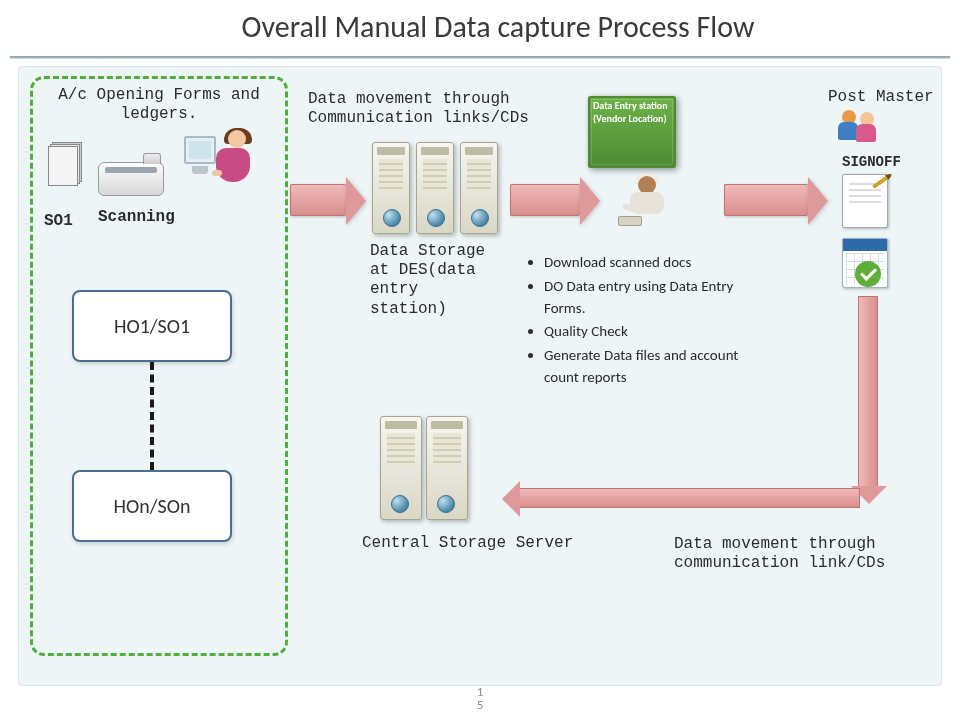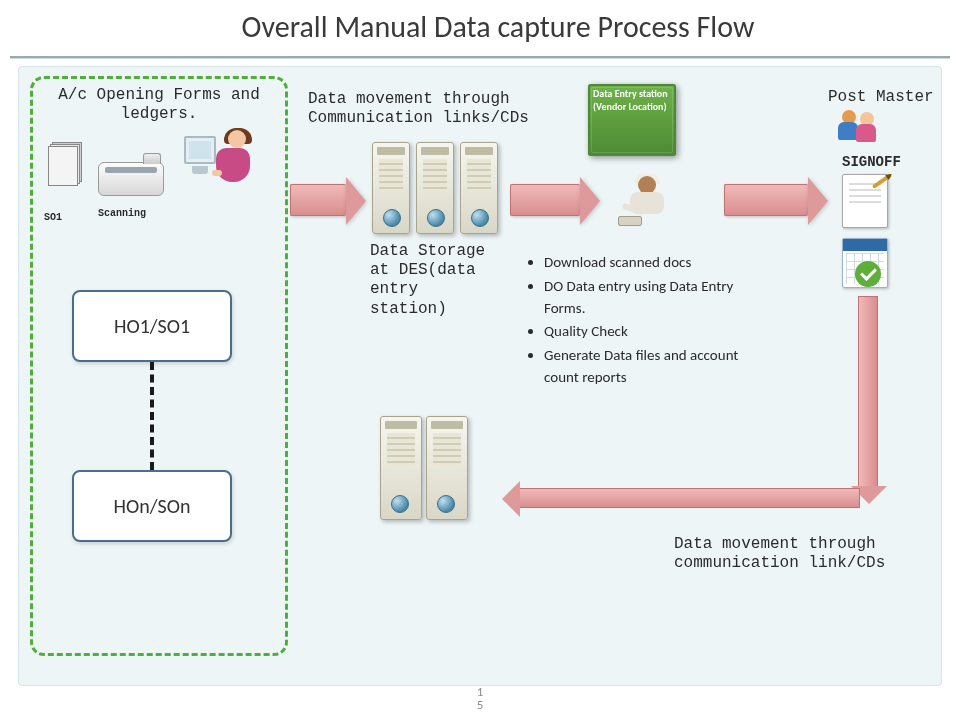--- a/index.html
+++ b/index.html
@@ -40,21 +40,21 @@
   }
   .dashed-box {
     position: absolute;
     left: 30px; top: 76px;
     width: 258px; height: 580px;
     border: 3px dashed #4fae3c;
     border-radius: 14px;
     background: transparent;
   }
   .text { position: absolute; font-size: 16px; color: #2b2b2b; line-height: 1.2; font-family: Liberation Mono, monospace; }
-  .small { font-size: 10px; }
+  .small { font-size: 16px; }
   .tiny  { font-size: 10px; color: #fff; }
   .node-box {
     position: absolute;
     width: 160px; height: 72px;
     background: #fff;
     border: 2px solid #4a6d8c;
     border-radius: 8px;
     display: flex; align-items: center; justify-content: center;
     font-size: 20px;
     color: #333;
@@ -225,21 +225,21 @@
       </div>
     <div class="srv">
         <div class="globe"></div>
       </div>
     <div class="srv">
         <div class="globe"></div>
       </div>
   </div>
   <div class="text" style="left:370px;top:242px;width:130px;">Data Storage at DES(data entry station)</div>
 
-  <div class="green-box" style="left:588px;top:84px;">
+  <div class="green-box" style="left:588px;top:96px;">
     <div class="tiny" style="font-weight:600;line-height:1.25;">Data Entry station (Vendor Location)</div>
   </div>
 
   <div class="typist" style="left:620px;top:176px;">
     <div class="cap"></div>
       <div class="h"></div>
       <div class="t"></div>
       <div class="arm"></div>
       <div class="kb"></div>
   </div>
@@ -272,15 +272,16 @@
   <div class="text" style="left:674px;top:516px;width:230px;margin-top:19px;">Data movement through communication link/CDs</div>
 
   <div class="server-cluster two" style="left:380px;top:416px;">
     <div class="srv" style="height:104px;width:42px;">
         <div class="globe"></div>
       </div>
     <div class="srv" style="height:104px;width:42px;">
         <div class="globe"></div>
       </div>
   </div>
+  <div class="text" style="left:362px;top:534px;">Central Storage Server</div>
 
   <div class="footer-num">1<br>5</div>
 </div>
 
 </body></html>

